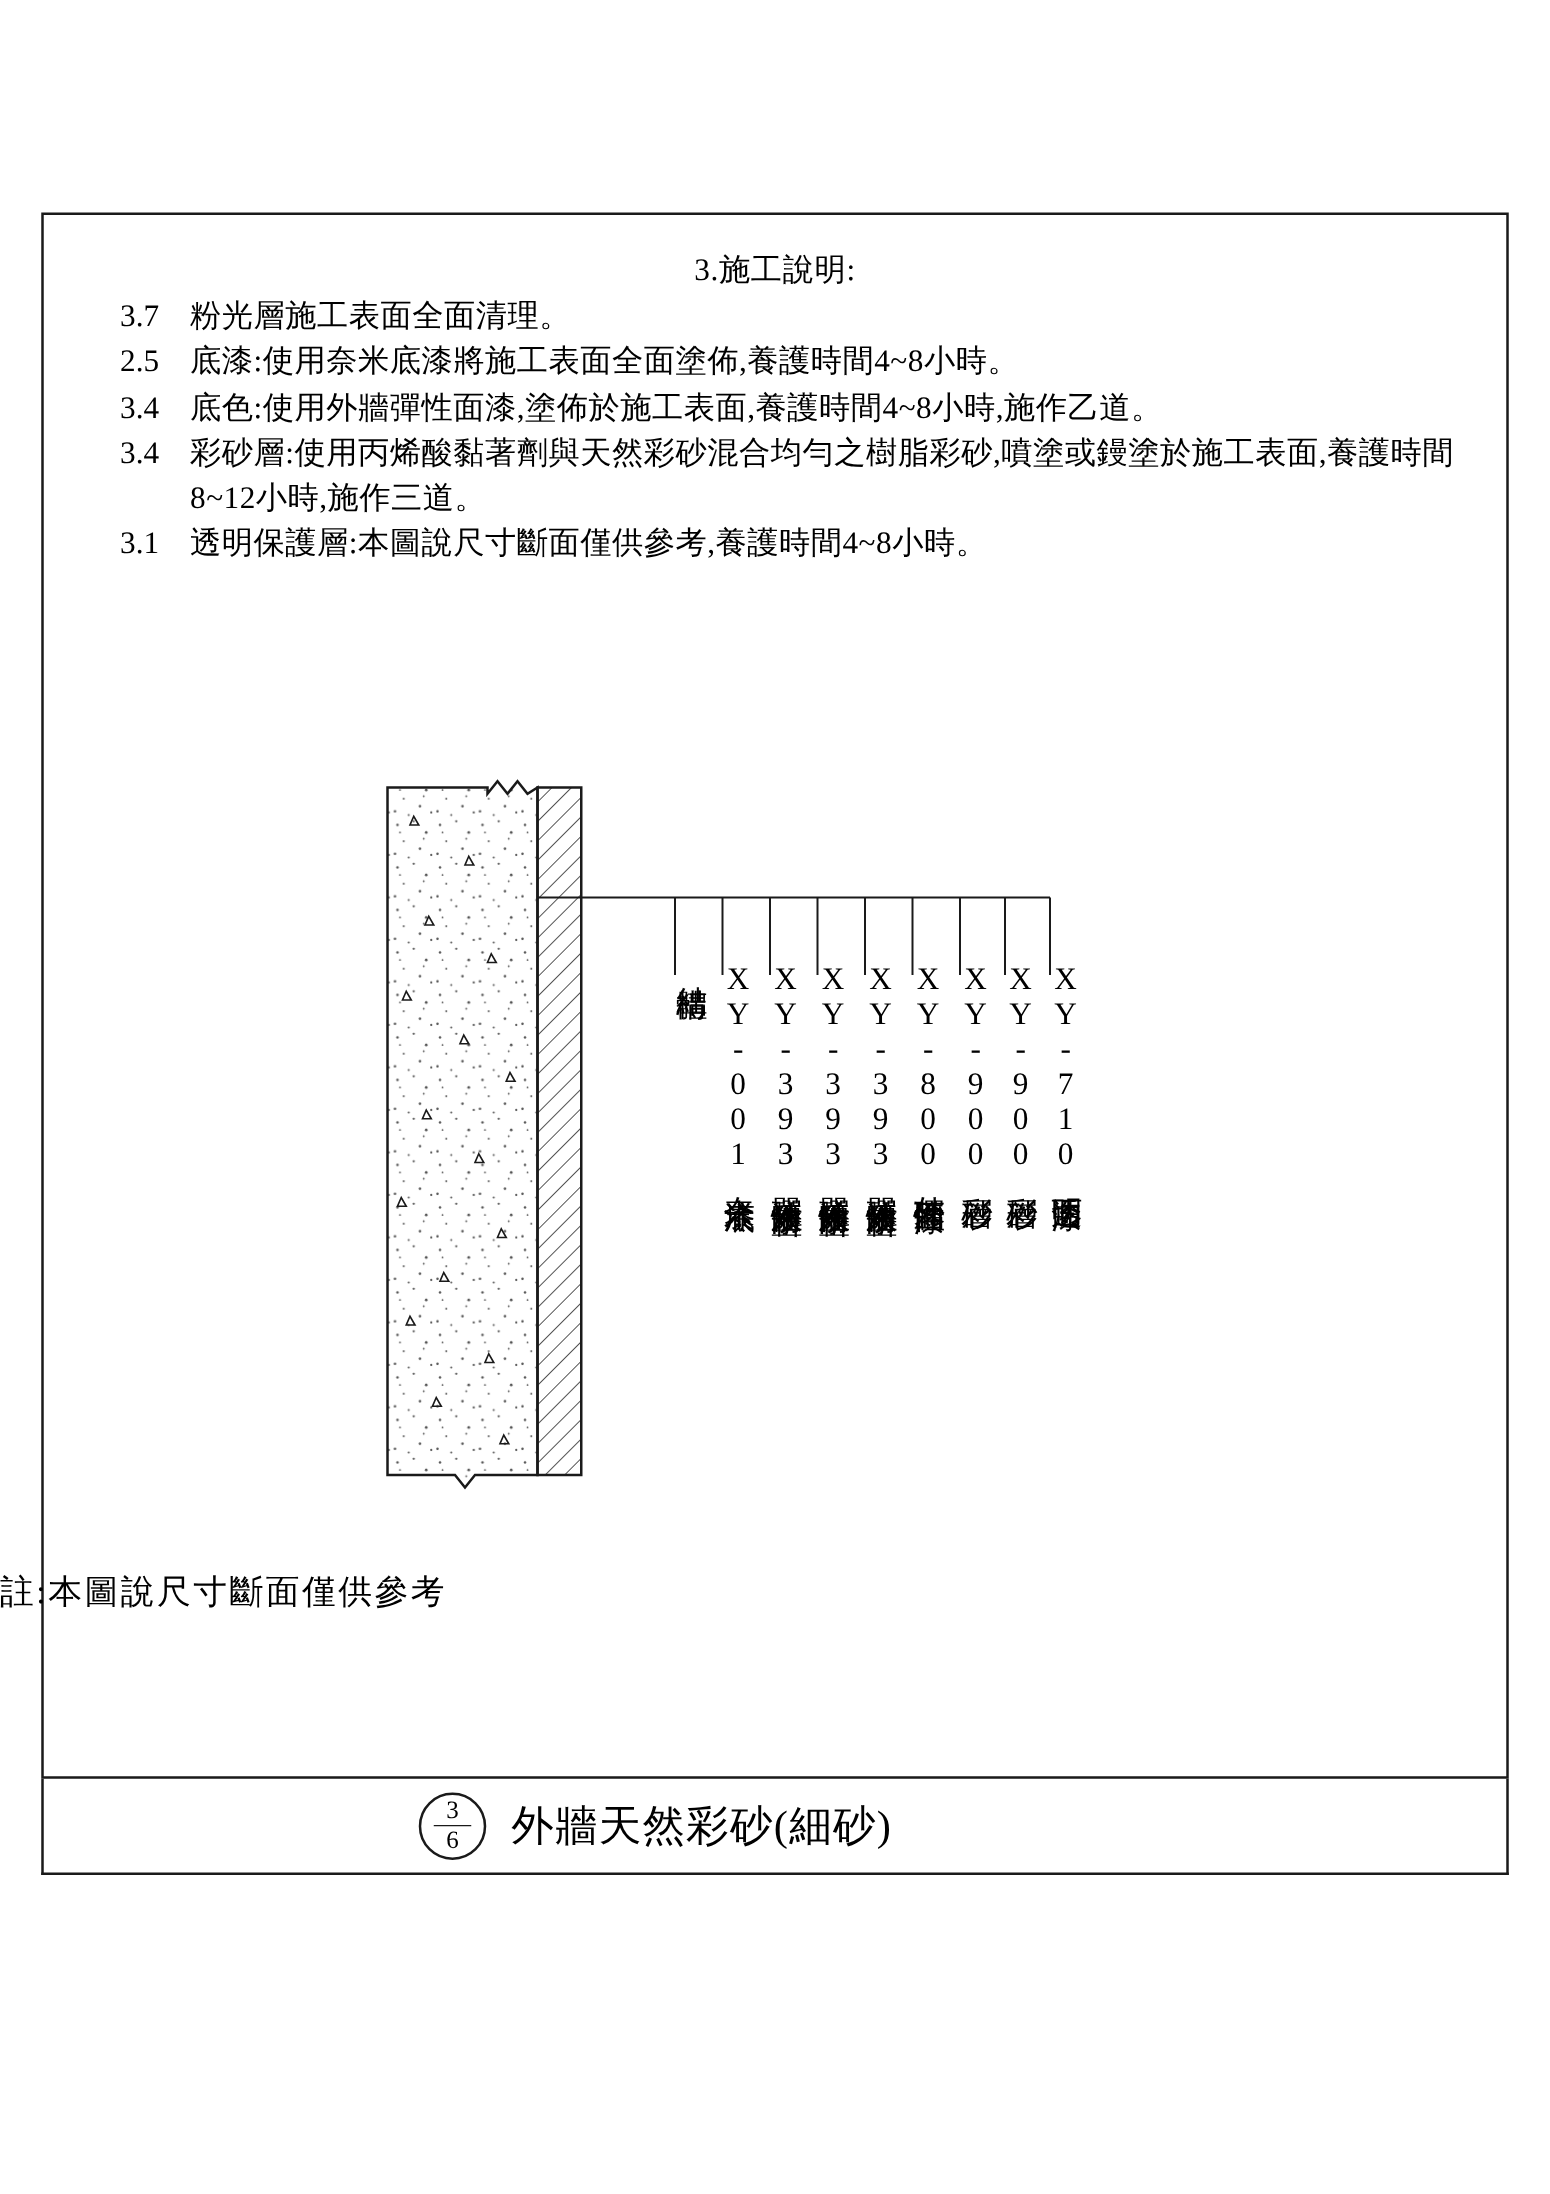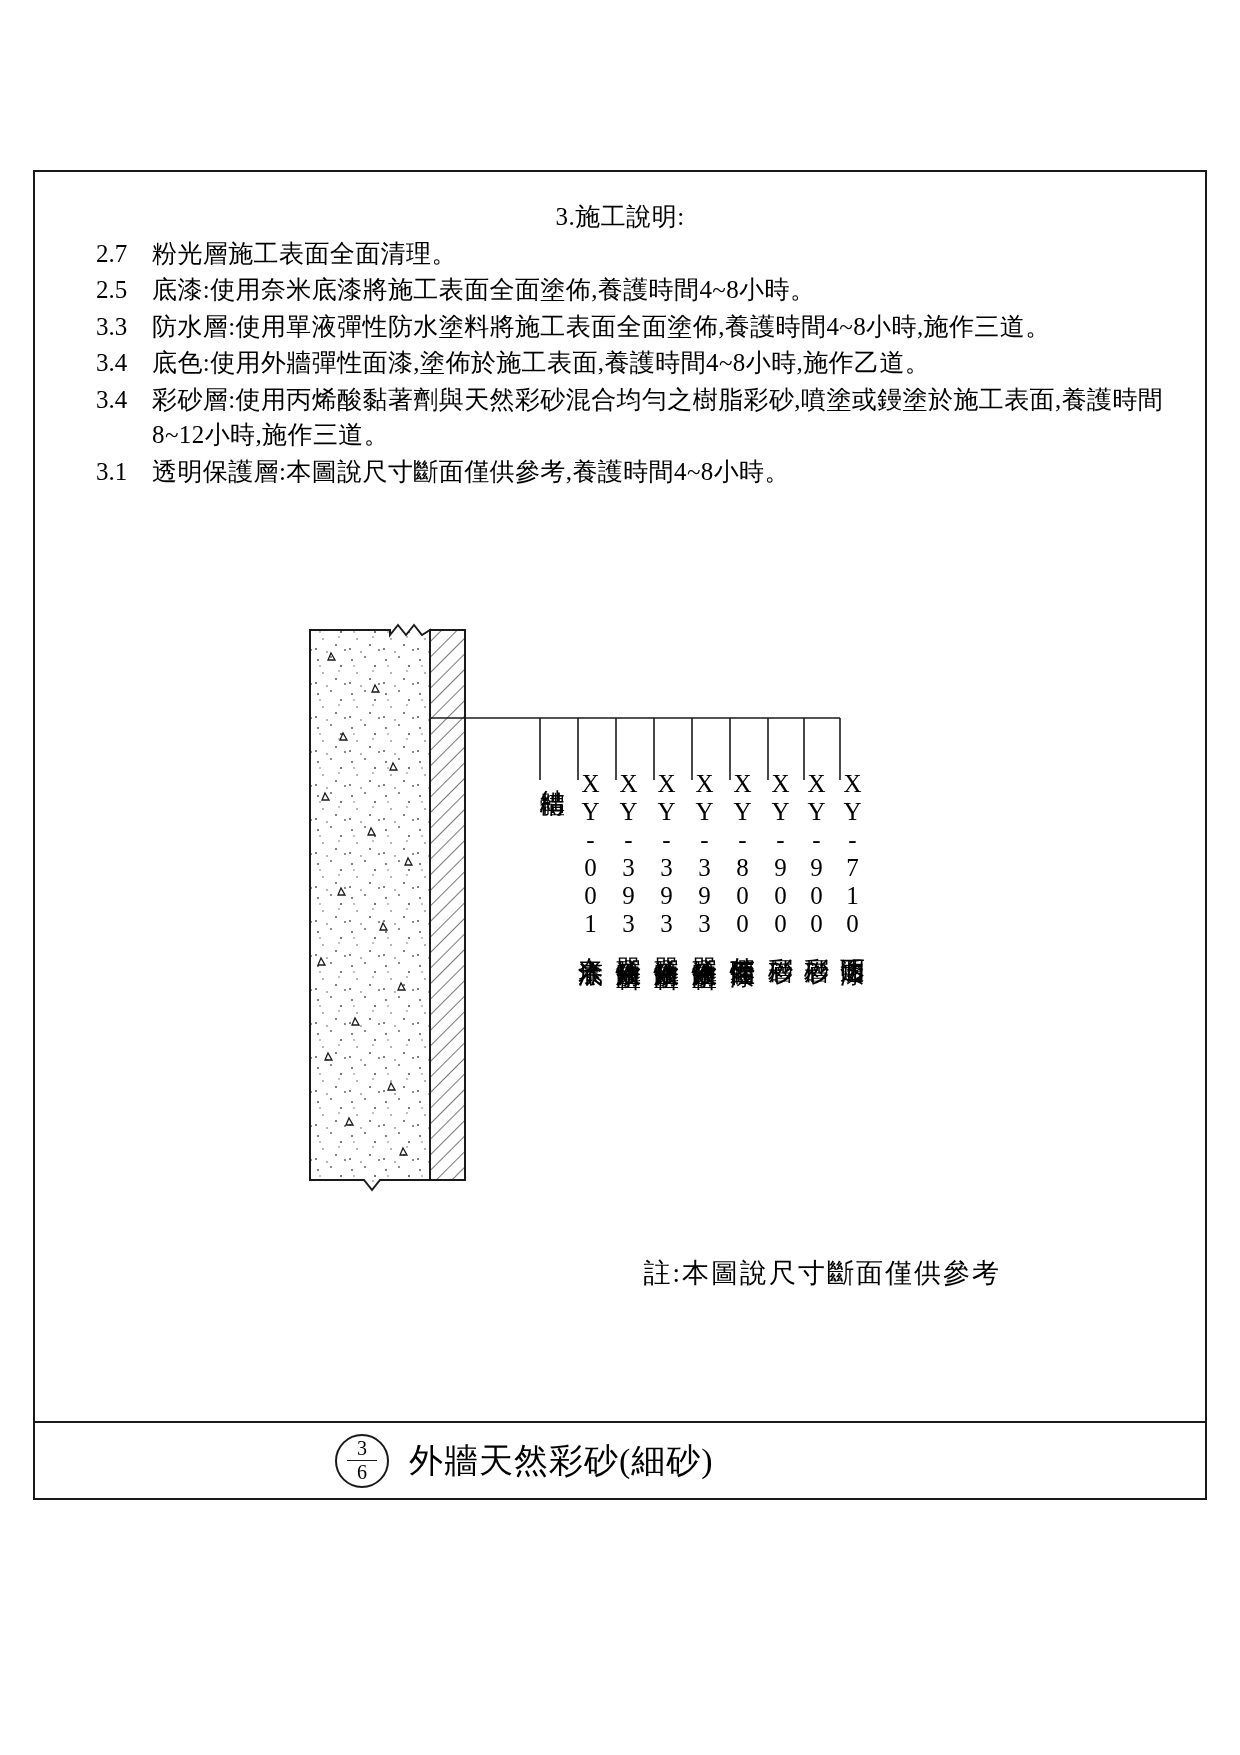--- a/index.html
+++ b/index.html
@@ -89,21 +89,21 @@
     letter-spacing: 1px;
     white-space: nowrap;
   }
 
   
   #figure-note {
     position: absolute;
     left: 0;
     top: 1255px;
     width: 1001px;
-    text-align: right;
+    text-align: left;
     font-size: 27px;
     letter-spacing: 2px;
   }
 
   
   #title-bar {
     position: absolute;
     left: 33px;
     top: 1423px;
     width: 1174px;
@@ -146,30 +146,26 @@
 </style>
 </head>
 <body>
 
 <div id="sheet-frame"></div>
 
 <div id="notes">
   <div class="note-head">3.施工說明:</div>
 
   <div class="note-item">
-    <span class="note-num">2.7</span>
+    <span class="note-num">3.7</span>
     <span class="note-text">粉光層施工表面全面清理。</span>
   </div>
   <div class="note-item">
     <span class="note-num">2.5</span>
     <span class="note-text">底漆:使用奈米底漆將施工表面全面塗佈,養護時間4~8小時。</span>
-  </div>
-  <div class="note-item">
-    <span class="note-num">3.3</span>
-    <span class="note-text">防水層:使用單液彈性防水塗料將施工表面全面塗佈,養護時間4~8小時,施作三道。</span>
   </div>
   <div class="note-item">
     <span class="note-num">3.4</span>
     <span class="note-text">底色:使用外牆彈性面漆,塗佈於施工表面,養護時間4~8小時,施作乙道。</span>
   </div>
   <div class="note-item">
     <span class="note-num">3.4</span>
     <span class="note-text">彩砂層:使用丙烯酸黏著劑與天然彩砂混合均勻之樹脂彩砂,噴塗或鏝塗於施工表面,養護時間8~12小時,施作三道。</span>
   </div>
   <div class="note-item">

